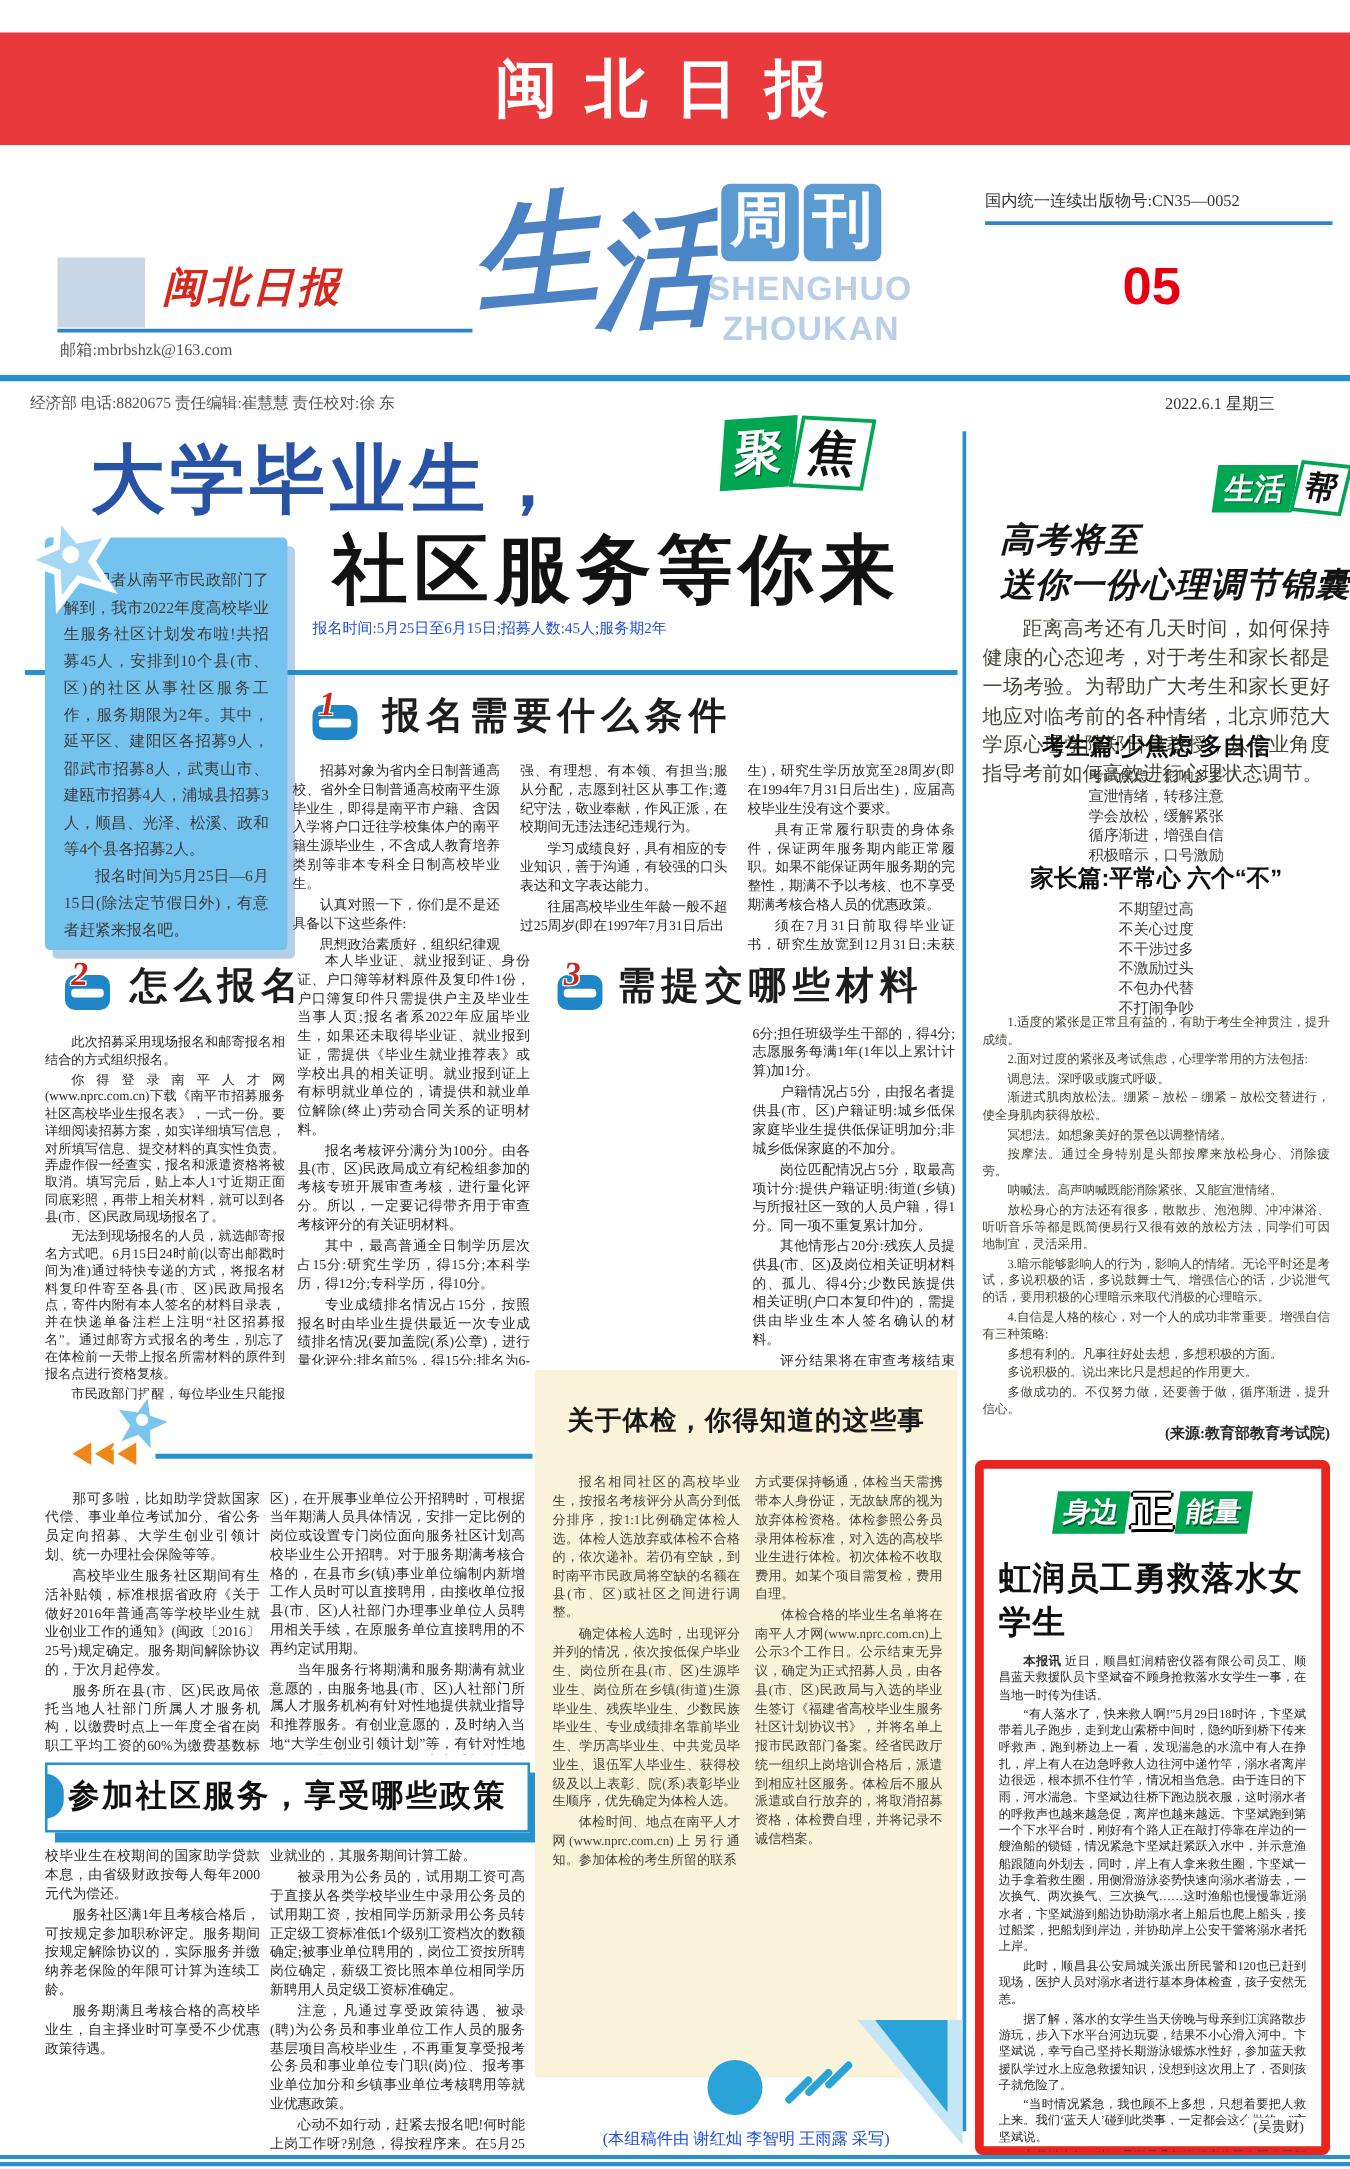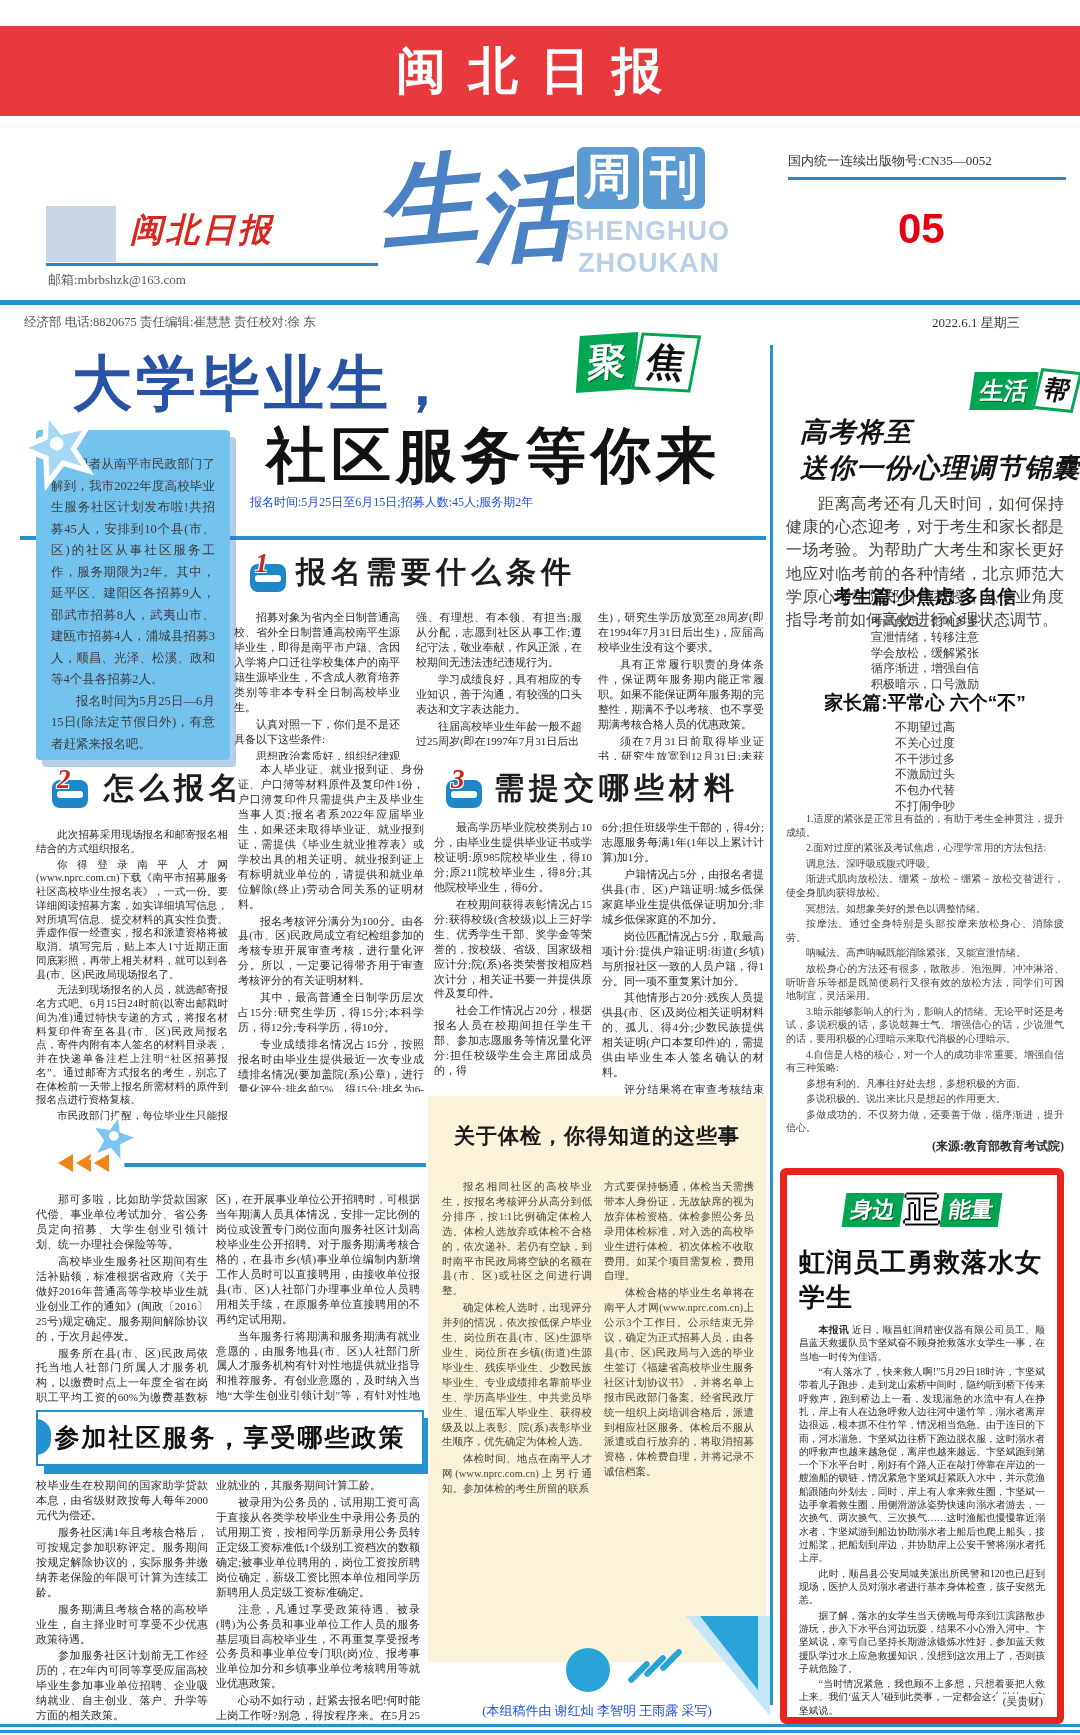--- a/index.html
+++ b/index.html
@@ -148,21 +148,21 @@
     <svg class="star" style="left:-16px;top:-20px;width:76px;height:76px;transform:rotate(-18deg);" viewBox="0 0 100 100">
       <polygon points="50,2 61.8,31.8 95.7,35.2 69.1,57.5 78.2,90.5 50,71 21.8,90.5 30.9,57.5 4.3,35.2 38.2,31.8" fill="#a5d8f5" stroke="#ffffff" stroke-width="7"></polygon>
       <circle cx="50" cy="44" r="9" fill="#ffffff"></circle>
     </svg>
     <p>记者从南平市民政部门了解到，我市2022年度高校毕业生服务社区计划发布啦!共招募45人，安排到10个县(市、区)的社区从事社区服务工作，服务期限为2年。其中，延平区、建阳区各招募9人，邵武市招募8人，武夷山市、建瓯市招募4人，浦城县招募3人，顺昌、光泽、松溪、政和等4个县各招募2人。</p>
     <p>报名时间为5月25日—6月15日(除法定节假日外)，有意者赶紧来报名吧。</p>
   </div>
 
   <div class="abs" style="left:250px;top:552px;">
     <span class="nicon"><b>1</b><i></i></span>
-    <span class="sechead" style="margin-left:6px;">报名需要什么条件</span>
+    <span class="sechead" style="margin-left:16px;">报名需要什么条件</span>
   </div>
   <div class="abs col just bcol" style="left:234px;top:610px;width:166px;height:150px;">
     <p class="t">招募对象为省内全日制普通高校、省外全日制普通高校南平生源毕业生，即得是南平市户籍、含因入学将户口迁往学校集体户的南平籍生源毕业生，不含成人教育培养类别等非本专科全日制高校毕业生。</p>
     <p class="t">认真对照一下，你们是不是还具备以下这些条件:</p>
     <p class="t">思想政治素质好，组织纪律观念</p>
   </div>
   <div class="abs col just bcol" style="left:416px;top:610px;width:166px;height:150px;">
     <p class="nt">强、有理想、有本领、有担当;服从分配，志愿到社区从事工作;遵纪守法，敬业奉献，作风正派，在校期间无违法违纪违规行为。</p>
     <p class="t">学习成绩良好，具有相应的专业知识，善于沟通，有较强的口头表达和文字表达能力。</p>
     <p class="t">往届高校毕业生年龄一般不超过25周岁(即在1997年7月31日后出</p>
@@ -187,25 +187,20 @@
 
   <div class="abs" style="left:446px;top:768px;">
     <span class="nicon"><b>3</b><i></i></span>
     <span class="sechead" style="margin-left:8px;">需提交哪些材料</span>
   </div>
   <div class="abs col just bcol" style="left:238px;top:762px;width:186px;height:330px;">
     <p class="t">本人毕业证、就业报到证、身份证、户口簿等材料原件及复印件1份，户口簿复印件只需提供户主及毕业生当事人页;报名者系2022年应届毕业生，如果还未取得毕业证、就业报到证，需提供《毕业生就业推荐表》或学校出具的相关证明。就业报到证上有标明就业单位的，请提供和就业单位解除(终止)劳动合同关系的证明材料。</p>
     <p class="t">报名考核评分满分为100分。由各县(市、区)民政局成立有纪检组参加的考核专班开展审查考核，进行量化评分。所以，一定要记得带齐用于审查考核评分的有关证明材料。</p>
     <p class="t">其中，最高普通全日制学历层次占15分:研究生学历，得15分;本科学历，得12分;专科学历，得10分。</p>
     <p class="t">专业成绩排名情况占15分，按照报名时由毕业生提供最近一次专业成绩排名情况(要加盖院(系)公章)，进行量化评分:排名前5%，得15分;排名为6-10%，得14分。即排名每增加5%，则减少1分，如6-10%得14分、11-15%得13分;以此类推，56-60%得4分;专业成绩排名61%(含)以外，不得分。</p>
-  </div>
-  <div class="abs col just bcol" style="left:434px;top:820px;width:158px;height:340px;">
-    <p class="t">最高学历毕业院校类别占10分，由毕业生提供毕业证书或学校证明:原985院校毕业生，得10分;原211院校毕业生，得8分;其他院校毕业生，得6分。</p>
-    <p class="t">在校期间获得表彰情况占15分:获得校级(含校级)以上三好学生、优秀学生干部、奖学金等荣誉的，按校级、省级、国家级相应计分;院(系)各类荣誉按相应档次计分，相关证书要一并提供原件及复印件。</p>
-    <p class="t">社会工作情况占20分，根据报名人员在校期间担任学生干部、参加志愿服务等情况量化评分:担任校级学生会主席团成员的，得</p>
   </div>
   <div class="abs col just bcol" style="left:602px;top:820px;width:162px;height:340px;">
     <p class="nt">6分;担任班级学生干部的，得4分;志愿服务每满1年(1年以上累计计算)加1分。</p>
     <p class="t">户籍情况占5分，由报名者提供县(市、区)户籍证明:城乡低保家庭毕业生提供低保证明加分;非城乡低保家庭的不加分。</p>
     <p class="t">岗位匹配情况占5分，取最高项计分:提供户籍证明:街道(乡镇)与所报社区一致的人员户籍，得1分。同一项不重复累计加分。</p>
     <p class="t">其他情形占20分:残疾人员提供县(市、区)及岗位相关证明材料的、孤儿、得4分;少数民族提供相关证明(户口本复印件)的，需提供由毕业生本人签名确认的材料。</p>
     <p class="t">评分结果将在审查考核结束后5个工作日内，通过南平人才网(www.nprc.com.cn)公布。</p>
   </div>
 
   <svg class="star" style="left:86px;top:1112px;width:54px;height:54px;transform:rotate(14deg);" viewBox="0 0 100 100">
@@ -231,21 +226,20 @@
 
   <div class="abs pbox">
     <i></i>
     <span>参加社区服务，享受哪些政策</span>
   </div>
 
   <div class="abs col just bcol" style="left:36px;top:1478px;width:172px;height:244px;">
     <p class="nt">校毕业生在校期间的国家助学贷款本息，由省级财政按每人每年2000元代为偿还。</p>
     <p class="t">服务社区满1年且考核合格后，可按规定参加职称评定。服务期间按规定解除协议的，实际服务并缴纳养老保险的年限可计算为连续工龄。</p>
     <p class="t">服务期满且考核合格的高校毕业生，自主择业时可享受不少优惠政策待遇。</p>
-    <p class="t">参加服务社区计划前无工作经历的，在2年内可同等享受应届高校毕业生参加事业单位招聘、企业吸纳就业、自主创业、落户、升学等方面的相关政策。</p>
 
   </div>
   <div class="abs col just bcol" style="left:216px;top:1478px;width:204px;height:244px;">
     <p class="nt">业就业的，其服务期间计算工龄。</p>
     <p class="t">被录用为公务员的，试用期工资可高于直接从各类学校毕业生中录用公务员的试用期工资，按相同学历新录用公务员转正定级工资标准低1个级别工资档次的数额确定;被事业单位聘用的，岗位工资按所聘岗位确定，薪级工资比照本单位相同学历新聘用人员定级工资标准确定。</p>
     <p class="t">注意，凡通过享受政策待遇、被录(聘)为公务员和事业单位工作人员的服务基层项目高校毕业生，不再重复享受报考公务员和事业单位专门职(岗)位、报考事业单位加分和乡镇事业单位考核聘用等就业优惠政策。</p>
     <p class="t">心动不如行动，赶紧去报名吧!何时能上岗工作呀?别急，得按程序来。在5月25日-6月15日开始报名，6月16日-6月19日进行报名核查，确定人选后接受岗前培训，才组织派遣到岗呢。</p>
   </div>
 
   <div class="abs cream">

